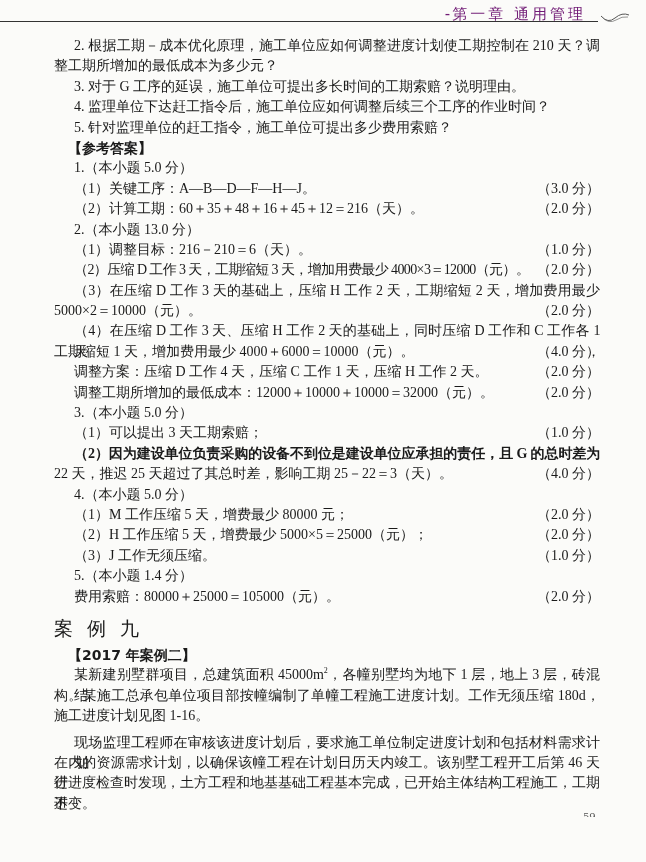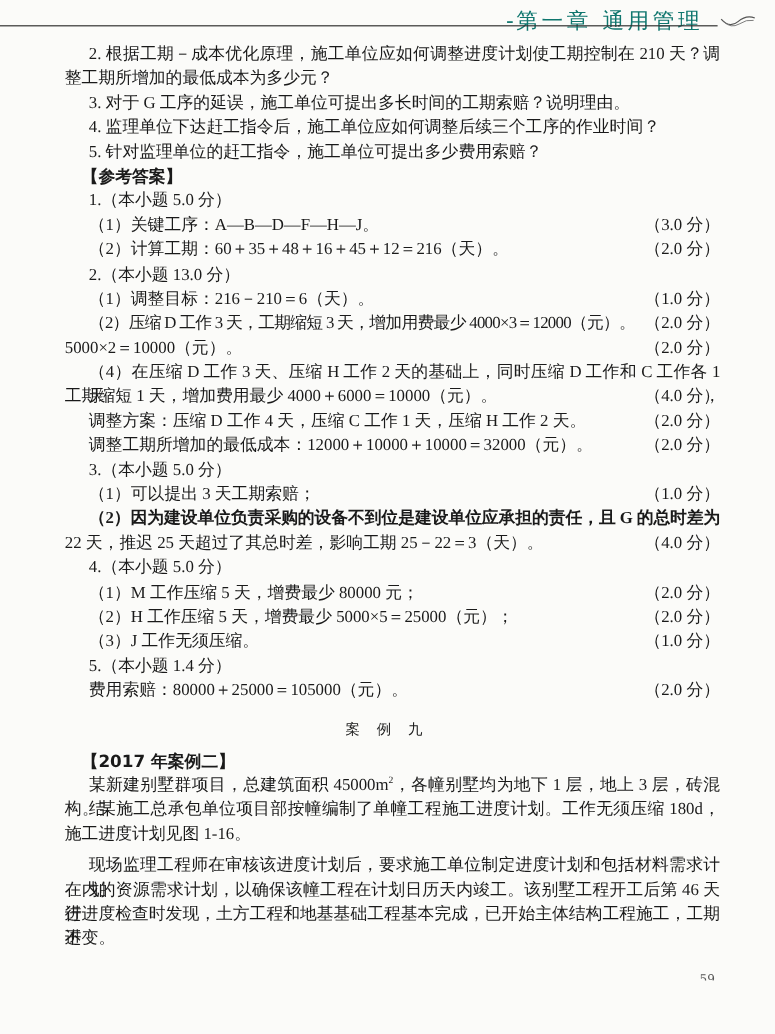--- a/index.html
+++ b/index.html
@@ -8,34 +8,34 @@
     background:#fbfbf9; color:#1a1a1a;
     font-family:"DejaVu Serif","Liberation Serif",serif;
   }
   .header {
     position:absolute; left:0; top:0; width:646px; height:32px;
   }
   .header-rule {
     position:absolute; left:0; top:21px; width:598px; height:1px; background:#333;
   }
   .header-title {
-    position:absolute; right:60px; top:5px; font-size:18px; letter-spacing:3px;
-    font-family:"DejaVu Sans","Liberation Sans",sans-serif; color:#0f766e;
+    position:absolute; right:60px; top:5px; font-size:15px; letter-spacing:3px;
+    font-family:"DejaVu Sans","Liberation Sans",sans-serif; color:#701a75;
   }
   .header-title .dash { letter-spacing:0; margin-right:2px; }
   .header-ornament { position:absolute; left:600px; top:12px; }
   .page { position:absolute; left:54px; top:36px; width:546px; font-size:13.4px; }
   .line { position:relative; height:20.4px; line-height:20.4px; white-space:nowrap; }
   .indent { padding-left:20px; }
   .score { position:absolute; right:0; top:0; }
   .just { text-align:justify; text-align-last:justify; white-space:normal; }
   .bold { font-weight:bold; font-family:"DejaVu Sans","Liberation Sans",sans-serif; }
   .section-title {
-    text-align:center; font-family:"DejaVu Sans","Liberation Sans",sans-serif;
-    font-size:12px; letter-spacing:14px; height:34px; line-height:34px; margin-top:4px;
+    font-family:"DejaVu Sans","Liberation Sans",sans-serif;
+    font-size:19px; letter-spacing:14px; height:34px; line-height:34px; margin-top:4px;
   }
   sup { font-size:8px; line-height:0; }
   .page-number {
     position:absolute; left:583px; top:811px; font-size:10px; color:#555;
     height:6px; overflow:hidden;
   }
   .q-text { font-family:"Liberation Serif","DejaVu Serif",serif; font-size:14px; }
 </style>
 </head>
 <body>
@@ -75,20 +75,21 @@
   <div>
     <div class="line indent">2.（本小题 13.0 分）</div>
     <div class="line indent">
       <span>（1）调整目标：216－210＝6（天）。</span>
       <span class="score">（1.0 分）</span>
     </div>
     <div class="line indent">
       <span style="letter-spacing:-0.6px;">（2）压缩 D 工作 3 天，工期缩短 3 天，增加用费最少 4000×3＝12000（元）。</span>
       <span class="score">（2.0 分）</span>
     </div>
+    <div class="line indent just">（3）在压缩 D 工作 3 天的基础上，压缩 H 工作 2 天，工期缩短 2 天，增加费用最少</div>
     <div class="line">
       <span>5000×2＝10000（元）。</span>
       <span class="score">（2.0 分）</span>
     </div>
     <div class="line indent just" style="letter-spacing:-0.4px;">（4）在压缩 D 工作 3 天、压缩 H 工作 2 天的基础上，同时压缩 D 工作和 C 工作各 1 天，</div>
     <div class="line">
       <span>工期缩短 1 天，增加费用最少 4000＋6000＝10000（元）。</span>
       <span class="score">（4.0 分）</span>
     </div>
     <div class="line indent">

